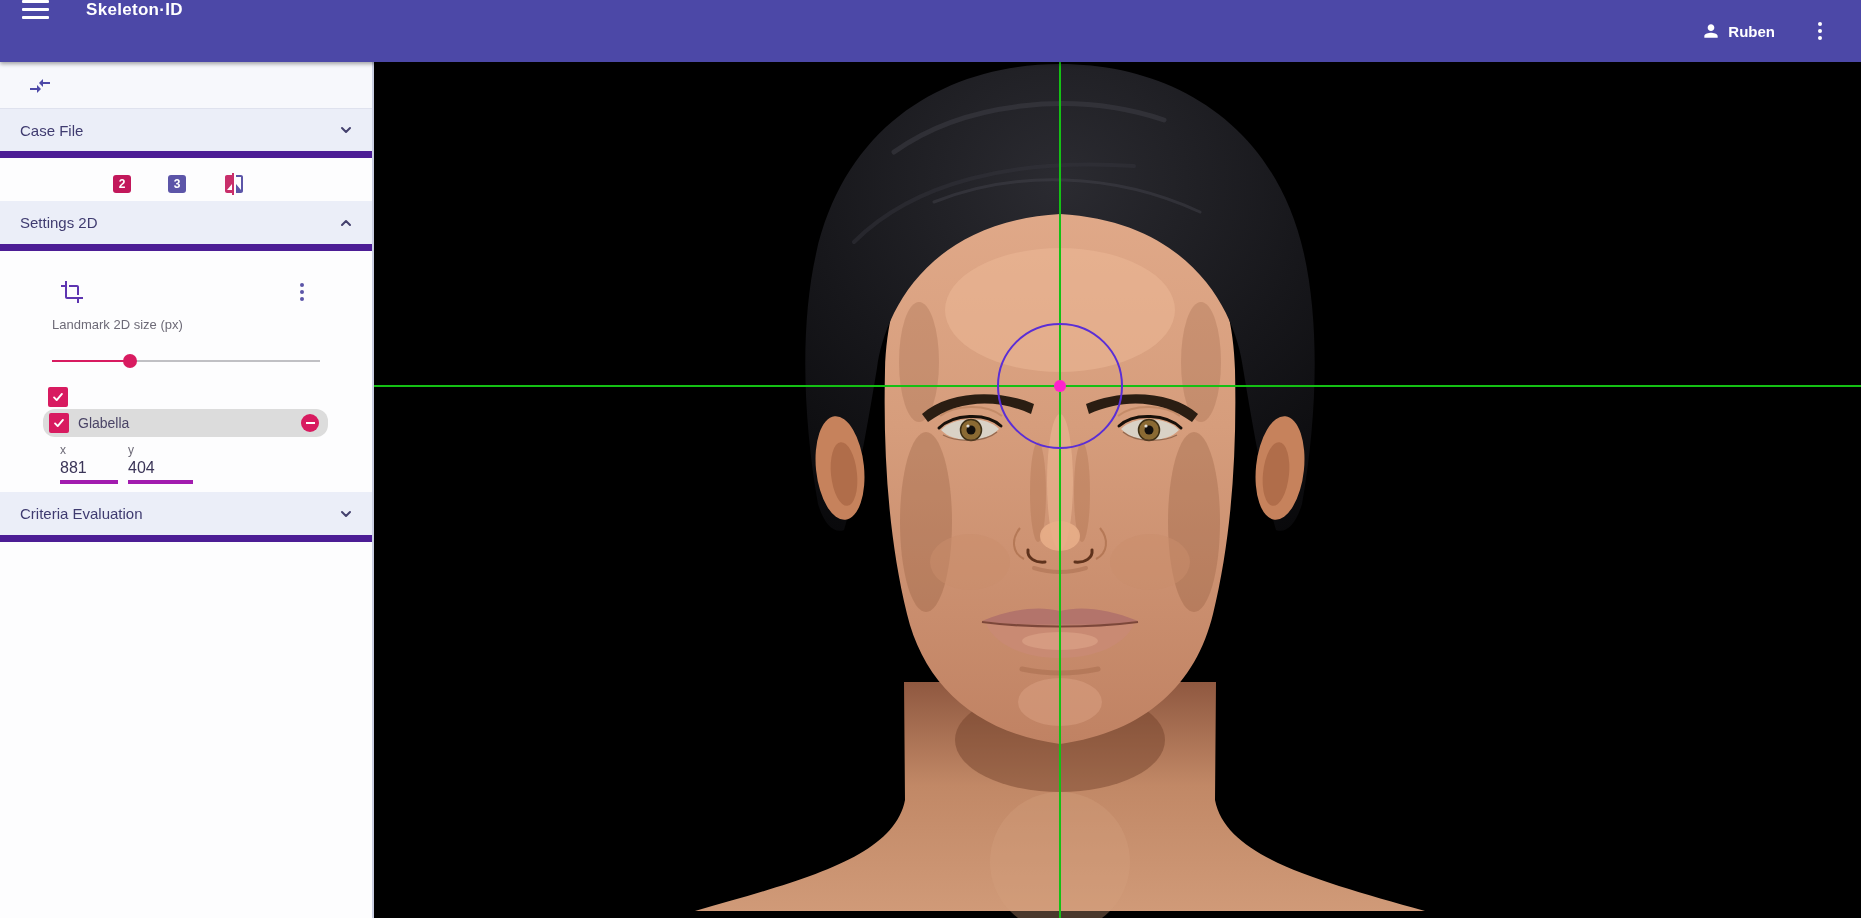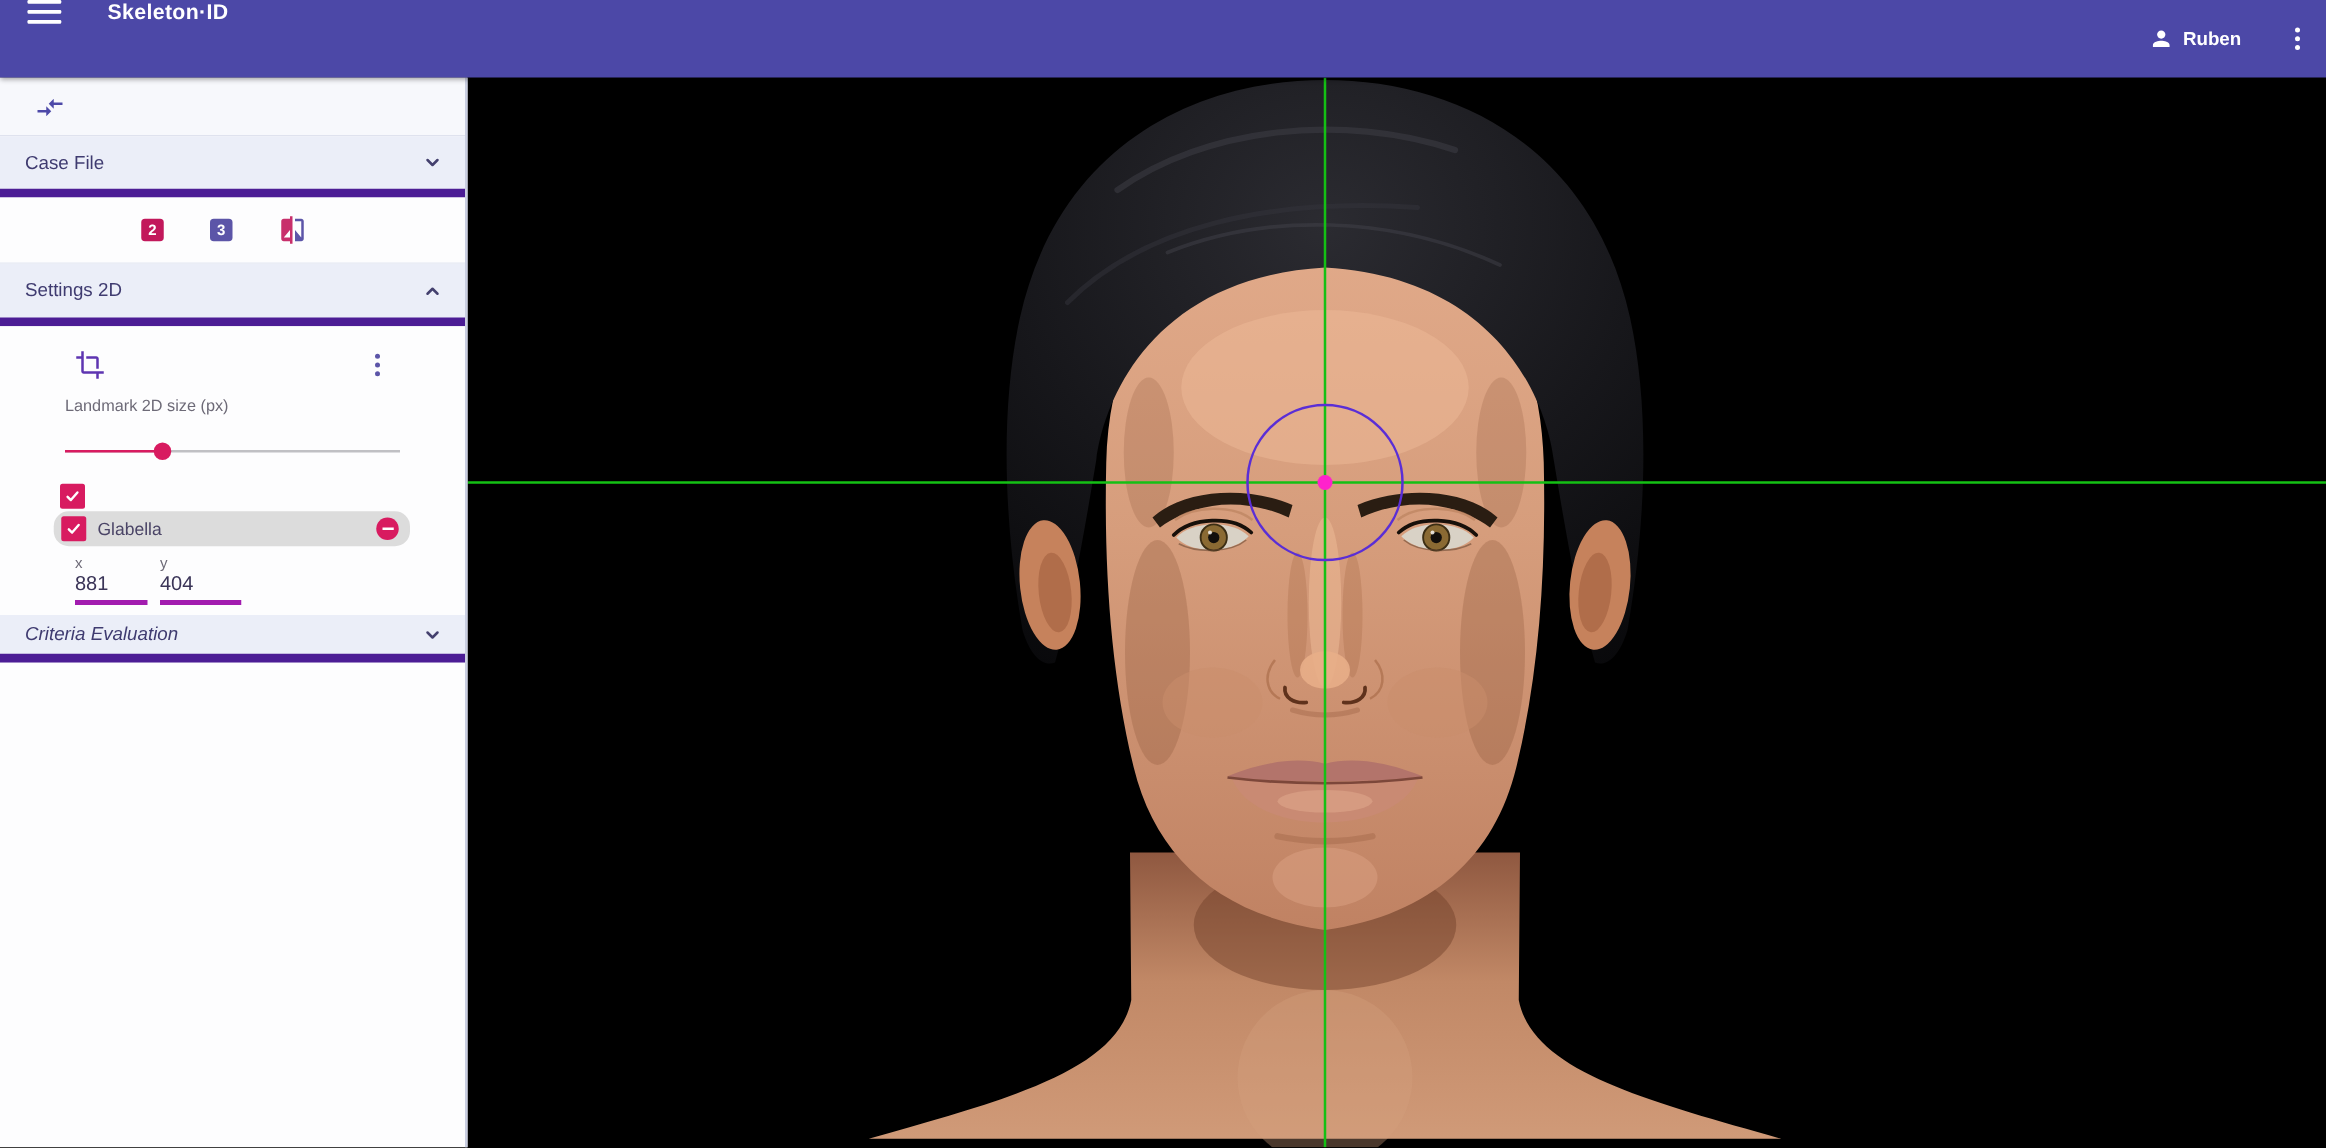--- a/index.html
+++ b/index.html
@@ -6,39 +6,39 @@
   html,body { width:1861px; height:918px; overflow:hidden; background:#000; }
   body { font-family:"Liberation Sans", sans-serif; position:relative; }
   .stage { position:absolute; left:0; top:0; width:1861px; height:918px; }
 
   
   .topbar { position:absolute; left:0; top:0; width:1861px; height:62px; background:#4c48a7;
             display:flex; box-shadow:0 2px 4px rgba(0,0,0,.35); z-index:30; }
   .hamburger { width:27px; height:19px; margin-left:22px; display:flex; flex-direction:column; justify-content:space-between; cursor:pointer; }
   .hamburger span { display:block; height:3px; background:#fff; border-radius:1px; }
   .topbar-title { color:#fff; font-size:17px; font-weight:bold; letter-spacing:.3px; margin-left:37px; }
-  .topbar-right { position:absolute; right:0; top:0; height:62px; display:flex; align-items:center; }
+  .topbar-right { position:absolute; right:18px; top:0; height:62px; display:flex; align-items:center; }
   .user-chip { display:flex; align-items:center; gap:7px; color:#fff; font-size:15px; font-weight:bold; cursor:pointer; }
   .kebab-top { width:22px; height:22px; margin-left:34px; margin-right:12px; display:flex; flex-direction:column;
                align-items:center; justify-content:center; gap:3px; cursor:pointer; }
   .kebab-top i { width:4px; height:4px; border-radius:50%; background:#fff; }
 
   
   .sidebar { position:absolute; left:0; top:62px; width:374px; height:856px; background:#fdfdfe;
              border-right:2px solid #c9cee1; z-index:20; }
   .side-top { position:absolute; left:0; top:0; width:100%; height:47px; background:#f7f8fc; border-bottom:1px solid #dfe2ee; }
   .swap-btn { position:absolute; left:28px; top:12px; width:24px; height:24px; cursor:pointer; }
 
   .sec-head { position:absolute; left:0; width:100%; background:#ebeef8; border-bottom:7px solid #4c1d95;
               display:flex; align-items:center; color:#3f3b70; font-size:15px; cursor:pointer; }
   .sec-head .lbl { margin-left:20px; }
   .sec-head .chev { position:absolute; right:18px; top:50%; transform:translateY(-50%); }
   .head-case { top:47px; height:49px; }
-  .head-settings { top:149px; height:50px; }
-  .head-criteria { top:430px; height:38px;font-style:italic; }
+  .head-settings { top:139px; height:50px; }
+  .head-criteria { top:430px; height:50px; }
 
   .icons-row { position:absolute; left:0; top:96px; width:100%; height:53px; background:#fdfdfe;
                border-bottom:1px solid #e4e7f1; display:flex; align-items:center; }
   .badge { width:18px; height:18px; border-radius:3px; color:#fff; font-size:12px; font-weight:bold;
            display:flex; align-items:center; justify-content:center; cursor:pointer; }
   .badge-2d { background:#c2185b; margin-left:113px; }
   .badge-3d { background:#5c55a8; margin-left:37px; }
   .compare-btn { margin-left:36px; width:24px; height:24px; cursor:pointer; }
 
   .panel { position:absolute; left:0; top:199px; width:100%; height:231px; background:#fdfdfe; }

